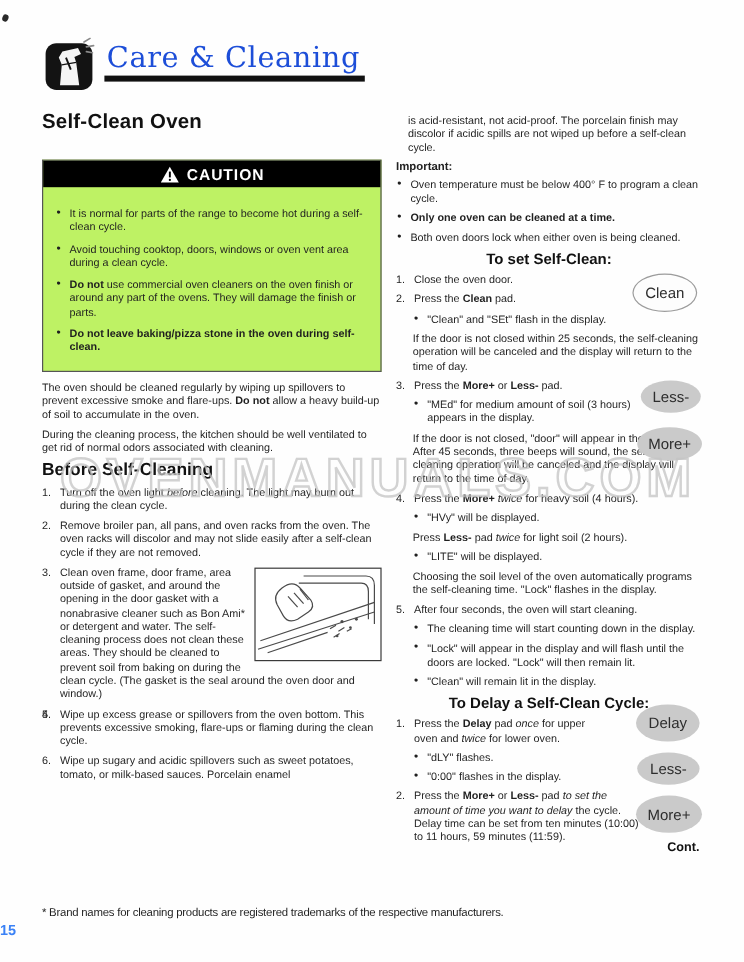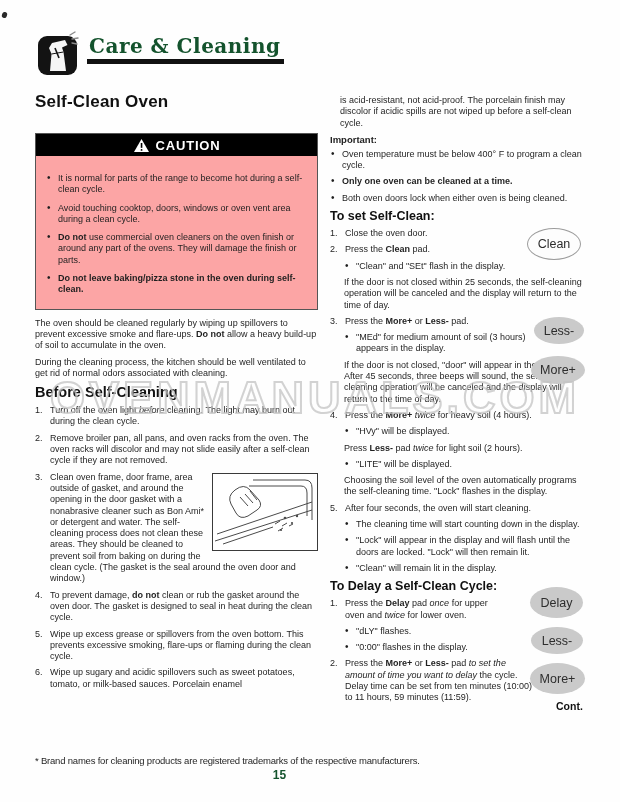--- a/index.html
+++ b/index.html
@@ -7,34 +7,34 @@
     position:relative;width:620px;height:802px;background:#fefefe;
     font-family:"Liberation Sans",sans-serif;color:#222;overflow:hidden;
     margin:0 auto;
   }
   .speck{position:absolute;left:2px;top:12px;width:5px;height:6px;background:#2a2a2a;border-radius:45%;transform:rotate(20deg);}
   
   .hdr{position:absolute;left:37px;top:31px;display:flex;align-items:flex-start;}
   .hdr .logo{width:44px;height:46px;flex:none;}
   .title-wrap{margin-left:6px;padding-top:4px;}
   .page-title{
-    font-family:"DejaVu Serif",serif;font-weight:bold;font-size:20px;color:#14532d;
+    font-family:"DejaVu Serif",serif;font-weight:normal;font-size:24px;color:#1d4ed8;
     letter-spacing:.5px;line-height:1.1;padding:0 4px 2px 2px;border-bottom:5px solid #111;
   }
   
   .col-left{position:absolute;left:35px;top:92px;width:283px;}
   .col-right{position:absolute;left:330px;top:95px;width:255px;}
   .b, .blk, .par, .bul{font-size:9px;line-height:11.3px;color:#1f1f1f;}
   h1.sec{font-size:17px;font-weight:bold;color:#111;margin:0 0 21px 0;letter-spacing:.2px;}
   h2.sec{font-size:14.5px;font-weight:bold;color:#111;margin:4px 0 5px 0;}
-  h3.sec{font-size:12.5px;font-weight:bold;color:#111;margin:3px 0 5px 0;}
+  h3.sec{font-size:12.5px;font-weight:bold;color:#111;margin:3px 0 5px 0;text-align:center;}
   .imp{font-size:9.5px;font-weight:bold;margin:0 0 4px 0;}
   p.pp{margin:0 0 5px 0;}
   
-  .caution{border:1px solid #555;background:#fca5a5;margin:0 0 8px 0;}
+  .caution{border:1px solid #555;background:#bef264;margin:0 0 8px 0;}
   .caution-head{background:#000;color:#fff;height:22px;display:flex;align-items:center;justify-content:center;gap:6px;}
   .caution-head .ct{font-size:13px;font-weight:bold;letter-spacing:.8px;}
   .caution-body{padding:17px 10px 6px 10px;}
   .caution-body .bul{margin-bottom:7px;}
   
   .bul{position:relative;padding-left:12px;margin-bottom:5px;}
   .bul::before{content:"\2022";position:absolute;left:1px;top:-1px;font-size:10px;}
   .sub{margin-left:14px;}
   .blk{margin-bottom:5px;}
   .num{position:relative;padding-left:15px;}
@@ -59,21 +59,21 @@
   .pad-more2{left:530px;top:663px;width:55px;height:31px;}
   .cont{position:absolute;left:556px;top:700px;font-size:10.5px;font-weight:bold;color:#111;}
   
   .wm{
     position:absolute;left:50px;top:372px;z-index:6;pointer-events:none;
     font-size:45px;font-weight:bold;letter-spacing:4px;white-space:nowrap;
     color:transparent;-webkit-text-stroke:2px rgba(195,195,195,.75);
   }
   
   .footnote{position:absolute;left:35px;top:755px;font-size:9.5px;letter-spacing:-.2px;color:#1f1f1f;}
-  .pagenum{position:absolute;left:0;top:768px;width:559px;text-align:center;font-size:12px;font-weight:bold;color:#14532d;}
+  .pagenum{position:absolute;left:0;top:768px;width:559px;font-size:12px;font-weight:bold;color:#3b82f6;}
   b{font-weight:bold;} i{font-style:italic;}
 </style>
 </head>
 <body>
 
 <div class="page">
   <div class="speck"></div>
 
   <div class="hdr">
     <svg class="logo" viewBox="0 0 44 46">
@@ -150,21 +150,20 @@
               <circle cx="79" cy="49" r="1.1"></circle>
             <circle cx="68" cy="56" r="1.1"></circle>
               <circle cx="84" cy="42" r="1.2"></circle>
           </g>
         </svg>
       </span>
       <span>Clean oven frame, door frame, area outside of gasket, and around the opening in the door gasket with a nonabrasive cleaner such as Bon Ami* or detergent and water.  The self-cleaning process does not clean these areas.  They should be cleaned to prevent soil from baking on during the clean cycle.  (The gasket is the seal around the oven door and window.)</span>
     </div>
     <div class="blk num">
       <span class="n">4.</span>
-      <span>To prevent damage, <b>do not</b> clean or rub the gasket around the oven door.  The gasket is designed to seal in heat during the clean cycle.</span>
     </div>
     <div class="blk num">
       <span class="n">5.</span>
       <span>Wipe up excess grease or spillovers from the oven bottom. This prevents excessive smoking, flare-ups or flaming during the clean cycle.</span>
     </div>
     <div class="blk num">
       <span class="n">6.</span>
       <span>Wipe up sugary and acidic spillovers such as sweet potatoes, tomato, or milk-based sauces.  Porcelain enamel</span>
     </div>
   </div>

